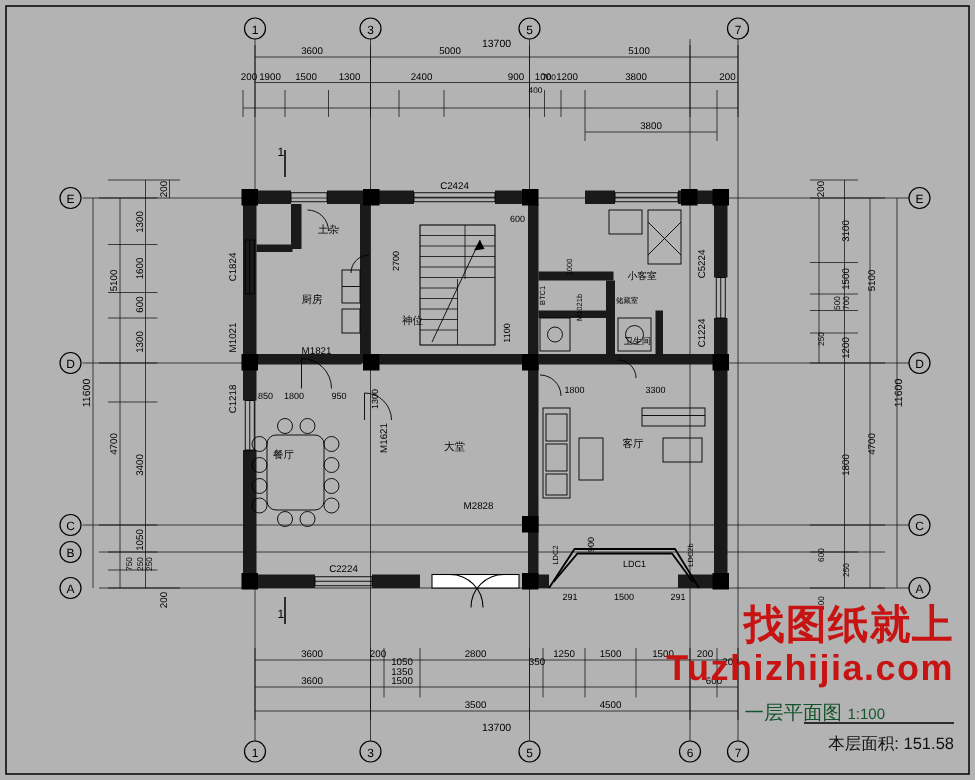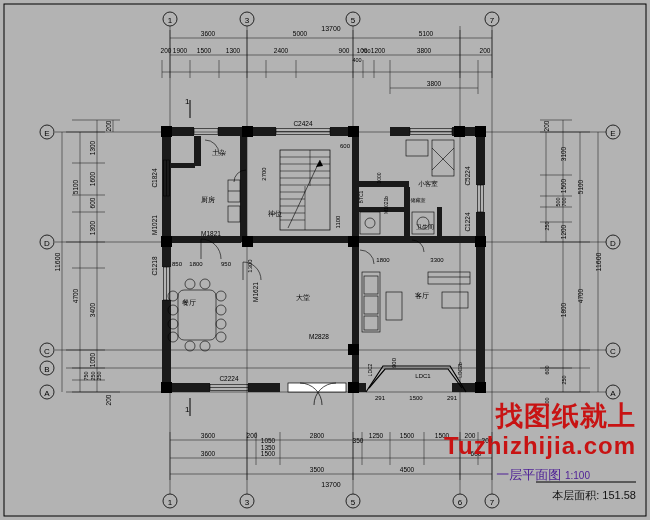--- a/index.html
+++ b/index.html
@@ -22,21 +22,21 @@
     font-size:27px;color:#c81313;
     font-family:"DejaVu Sans", sans-serif;
   }
   #wm2{
     top:432px;right:14px;
     font-size:24px;color:#c81313;
     font-family:"Liberation Sans", sans-serif;
   }
   #title1{
     position:absolute;right:60px;top:466px;
-    font-size:13px;color:#4c1d95;margin-left:24px;
+    font-size:13px;color:#14532d;margin-left:24px;
   }
   #title1 .scale{font-size:10px;}
   #title2{
     position:absolute;right:14px;top:488px;
     font-size:11px;color:#111;font-weight:normal;
   }
   text{font-family:"Liberation Sans", sans-serif;}
 </style>
 </head>
 <body>

